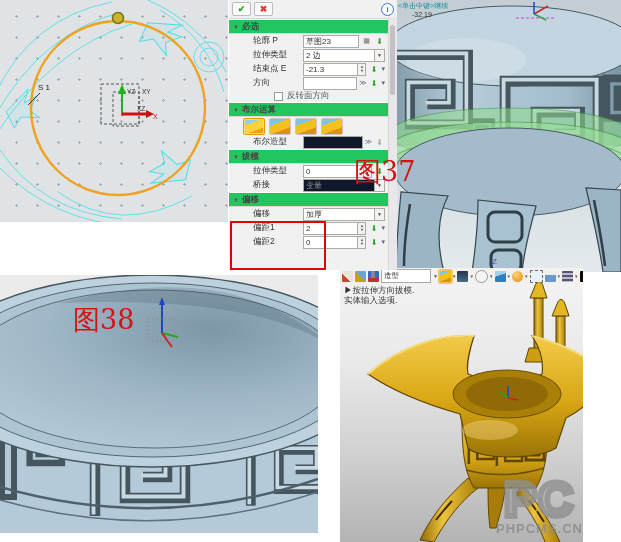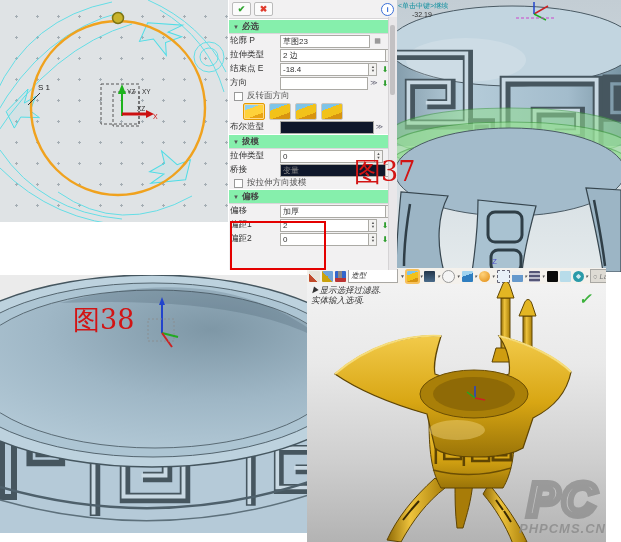--- a/index.html
+++ b/index.html
@@ -19,58 +19,58 @@
 
   
   .dialog{position:absolute;left:228px;top:0;width:168px;height:270px;background:#f2f1f2;
     border-left:1px solid #fff;font-size:8.5px;color:#333;z-index:5;}
   .dlg-head{display:flex;align-items:center;height:16px;padding:1px 3px;border-bottom:1px solid #d8d6d8;}
   .dlg-btn{width:17px;height:12px;border:1px solid #bbb;border-radius:2px;background:#fbfbfb;
     display:flex;align-items:center;justify-content:center;font-size:9px;font-weight:bold;margin-right:3px;}
   .ok{color:#2ea32e;} .cancel{color:#e03c2e;}
   .info-btn{margin-left:auto;width:11px;height:11px;border-radius:50%;border:1px solid #3a6fd8;
     color:#3a6fd8;font-size:8px;font-weight:bold;display:flex;align-items:center;justify-content:center;background:#fff;}
-  .section{display:flex;align-items:center;height:13px;background:#86efac;border-top:1px solid #fff;
+  .section{display:flex;align-items:center;height:13px;background:#22c55e;border-top:1px solid #fff;
     border-bottom:1px solid #d9d7da;padding:0 4px;font-weight:bold;color:#444;}
   .sec-arrow{font-size:6px;margin-right:3px;color:#555;}
-  .row{display:flex;align-items:center;height:14px;padding:0 1px;}
+  .row{display:flex;align-items:center;height:14px;padding:0 12px;margin-left:12px;}
   .lbl{width:50px;flex:none;white-space:nowrap;overflow:hidden;}
   .fld{flex:1;height:11px;background:#fff;border:1px solid #abaaa5;display:flex;align-items:center;
     padding:0 2px;font-size:8px;overflow:hidden;white-space:nowrap;}
   .fld.sel{background:#d6d0c2;}
   .fld.gray{background:#0f172a;color:#888;}
   .spin{width:7px;height:11px;border:1px solid #abaaa5;border-left:none;background:#f3f2f0;
     display:flex;flex-direction:column;align-items:center;justify-content:center;font-size:4px;line-height:4px;color:#555;}
   .ddl{width:9px;height:11px;border:1px solid #abaaa5;border-left:none;background:#f3f2f0;
     display:flex;align-items:center;justify-content:center;font-size:5px;color:#444;}
   .fld-icon{width:11px;height:11px;margin-left:2px;display:flex;align-items:center;justify-content:center;font-size:8px;}
   .green-ic{color:#2e9e2e;} .orange-ic{color:#e09a12;} .grid-ic{color:#777;font-size:7px;}
   .chev{color:#667;font-size:7px;margin-left:2px;}
-  .chk-row{display:flex;align-items:center;height:12px;padding:0 5px;color:#555;}
+  .chk-row{display:flex;align-items:center;height:12px;padding:0 5px;color:#555;margin-left:40px;}
   .chk{width:7px;height:7px;border:1px solid #999;background:#fff;margin-right:4px;flex:none;}
   .bool-row{display:flex;align-items:center;height:18px;padding:0 14px;gap:4px;}
   .bool-ic{width:20px;height:15px;border:1px solid #c9c7c3;border-radius:2px;
     background:linear-gradient(160deg,#7ec4e8 30%,#f2c21a 30% 70%,#d89410 70%);}
   .bool-ic.on{border:1px solid #e49b00;background:linear-gradient(160deg,#8fd0ef 30%,#ffd23a 30% 70%,#e8a414 70%);box-shadow:0 0 0 1px #ffd98a inset;}
   .dlg-scroll{position:absolute;right:0;top:17px;bottom:0;width:8px;background:#e9e7e9;border-left:1px solid #d5d3d5;}
   .dlg-thumb{position:absolute;left:1px;top:8px;width:5px;height:70px;background:#c3c1c3;border-radius:2px;}
   .red-box{position:absolute;border:2px solid #e40000;z-index:6;pointer-events:none;}
 
   
   .view-top{position:absolute;left:396px;top:0;width:225px;height:272px;
     background:linear-gradient(180deg,#c3cdd4 0%,#d4dde2 60%,#e4eaec 100%);overflow:hidden;}
   .view-top svg{position:absolute;left:0;top:0;}
 
   
   .view-bl{position:absolute;left:0;top:275px;width:318px;height:258px;background:#ebebeb;overflow:hidden;}
   .view-bl svg{position:absolute;left:0;top:0;}
 
   
-  .view-br{position:absolute;left:307px;top:268px;width:299px;height:274px;
-    background:linear-gradient(180deg,#f4f4f4 0%,#e9e9e9 35%,#cfcfcf 70%,#b3b3b3 100%);overflow:hidden;font-style:italic;}
+  .view-br{position:absolute;left:340px;top:268px;width:243px;height:274px;
+    background:linear-gradient(180deg,#f4f4f4 0%,#e9e9e9 35%,#cfcfcf 70%,#b3b3b3 100%);overflow:hidden;}
   .view-br svg.cup{position:absolute;left:0;top:14px;}
   .tb{position:absolute;left:0;top:0;width:299px;height:16px;background:#f4f1ec;
     display:flex;align-items:center;gap:2px;padding:0 2px;box-sizing:border-box;}
   .tbi{width:11px;height:11px;flex:none;border-radius:1px;}
   .caret{font-size:5px;color:#555;flex:none;}
   .combo{height:12px;background:#fff;border:1px solid #a9a8a4;display:flex;align-items:center;
     font-size:7.5px;padding:0 2px;color:#333;flex:none;}
   .combo.gray{background:#dedbd4;color:#777;}
   .prompt{position:absolute;left:4px;top:17px;font-size:8.5px;color:#333;line-height:10px;z-index:3;}
   .float-check{position:absolute;left:272px;top:22px;color:#3db23d;font-size:15px;font-weight:bold;z-index:3;}
@@ -147,21 +147,21 @@
 
     <div class="row">
       <span class="lbl">拉伸类型</span>
       <span class="fld">2 边</span>
       <span class="ddl">▼</span>
     </div>
 
 
     <div class="row">
       <span class="lbl">结束点 E</span>
-      <span class="fld">-18.4</span>
+      <span class="fld">-21.3</span>
       <span class="spin">
           <span>▲</span>
           <span>▼</span>
         </span>
       <span class="fld-icon green-ic">⬇</span>
       <span class="chev">▾</span>
     </div>
 
     <div class="row">
       <span class="lbl">方向</span>
@@ -169,20 +169,24 @@
       <span class="chev">≫</span>
       <span class="fld-icon green-ic">⬇</span>
       <span class="chev">▾</span>
     </div>
 
     <div class="chk-row">
       <span class="chk"></span>
       <span>反转面方向</span>
     </div>
 
+    <div class="section">
+      <span class="sec-arrow">▼</span>
+      <span>布尔运算</span>
+    </div>
 
     <div class="bool-row">
       <span class="bool-ic on"></span>
       <span class="bool-ic"></span>
       <span class="bool-ic"></span>
       <span class="bool-ic"></span>
     </div>
 
     <div class="row">
       <span class="lbl">布尔造型</span>
@@ -205,24 +209,20 @@
         </span>
       <span class="fld-icon green-ic">⬇</span>
     </div>
 
     <div class="row">
       <span class="lbl">桥接</span>
       <span class="fld gray">变量</span>
       <span class="ddl">▼</span>
     </div>
 
-    <div class="chk-row">
-      <span class="chk"></span>
-      <span>按拉伸方向拔模</span>
-    </div>
 
     <div class="section">
       <span class="sec-arrow">▼</span>
       <span>偏移</span>
     </div>
 
     <div class="row">
       <span class="lbl">偏移</span>
       <span class="fld">加厚</span>
       <span class="ddl">▼</span>
@@ -368,21 +368,21 @@
       <span class="tbi" style="background:#b8dcea"></span>
       <span class="tbi" style="background:radial-gradient(circle,#cfe8ee 25%,#2a9aa8 30%);border-radius:50%"></span>
       <span class="caret">▾</span>
       <span class="combo gray" style="width:62px">
         <span style="margin-right:2px">○</span>
         <span>Layer0000</span>
       </span>
 
     </div>
     <div class="prompt">
-      <div>▶显示选择过滤器.</div>
+      <div>▶按拉伸方向拔模.</div>
       <div>实体输入选项.</div>
     </div>
     <div class="float-check">✓</div>
 
     <svg class="cup" width="299" height="260" viewBox="0 0 299 260">
       <defs>
         <linearGradient id="goldV" x1="0" y1="0" x2="0" y2="1">
           <stop offset="0" stop-color="#f2ca4a"></stop>
             <stop offset="0.55" stop-color="#d8a613"></stop>
           <stop offset="1" stop-color="#9a7408"></stop>

